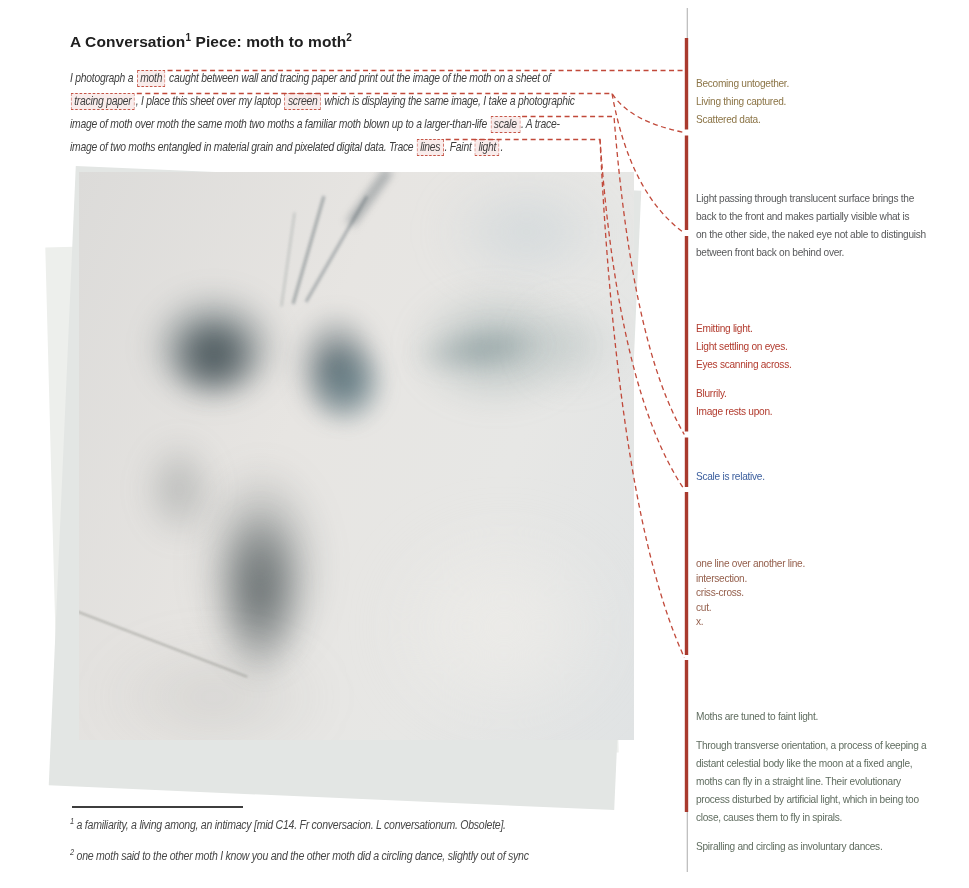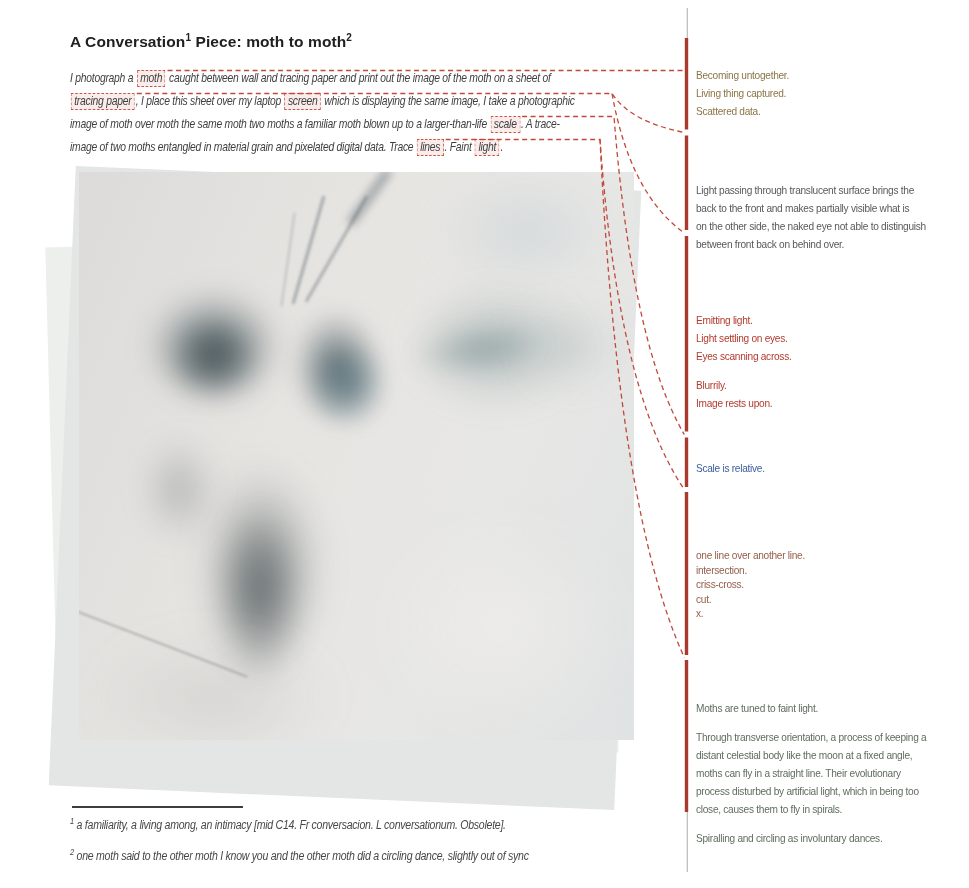--- a/index.html
+++ b/index.html
@@ -49,21 +49,21 @@
   .b10{ left:48px;  top:245px; width:105px; height:145px; background:radial-gradient(closest-side,rgba(102,110,110,.38),transparent 72%);filter:blur(14px); }
   .b11{ left:325px; top:-15px; width:245px; height:150px; background:radial-gradient(closest-side,rgba(188,202,210,.5),transparent 72%); filter:blur(20px); }
   .b12{ left:255px; top:310px; width:340px; height:290px; background:radial-gradient(closest-side,rgba(240,238,234,.75),transparent 72%);filter:blur(28px); }
   .b13{ left:-30px; top:440px; width:330px; height:170px; background:radial-gradient(closest-side,rgba(148,150,148,.22),transparent 72%);filter:blur(22px); }
   .a1 { left:228px; top:22px;  width:3px; height:112px; background:rgba(108,118,124,.55); transform:rotate(16deg); filter:blur(1.5px); }
   .a2 { left:256px; top:16px;  width:3px; height:122px; background:rgba(108,118,124,.5);  transform:rotate(30deg); filter:blur(1.5px); }
   .a3 { left:208px; top:40px;  width:2px; height:95px;  background:rgba(120,128,132,.35); transform:rotate(8deg);  filter:blur(1.5px); }
   .a4 { left:286px; top:-8px;  width:9px; height:66px;  background:rgba(96,106,112,.5);   transform:rotate(36deg); filter:blur(4px); }
   .a5 { left:-25px; top:468px; width:200px; height:2px; background:rgba(168,168,162,.8);  transform:rotate(21deg); filter:blur(1px); }
   
-  #annotations { position:absolute; inset:0; z-index:3; }
+  #annotations { position:absolute; inset:0; z-index:3;margin-top:8px; }
   .annot {
     position:absolute; left:696px; width:273px;
     font-size:11px; letter-spacing:-.3px; line-height:18px;
     transform:scaleX(.92); transform-origin:left top;
   }
   .annot.tight { line-height:14.6px; }
   .annot-para { margin:0 0 11px 0; }
   .annot-para:last-child { margin-bottom:0; }
   .annot-line { white-space:nowrap; }
   

